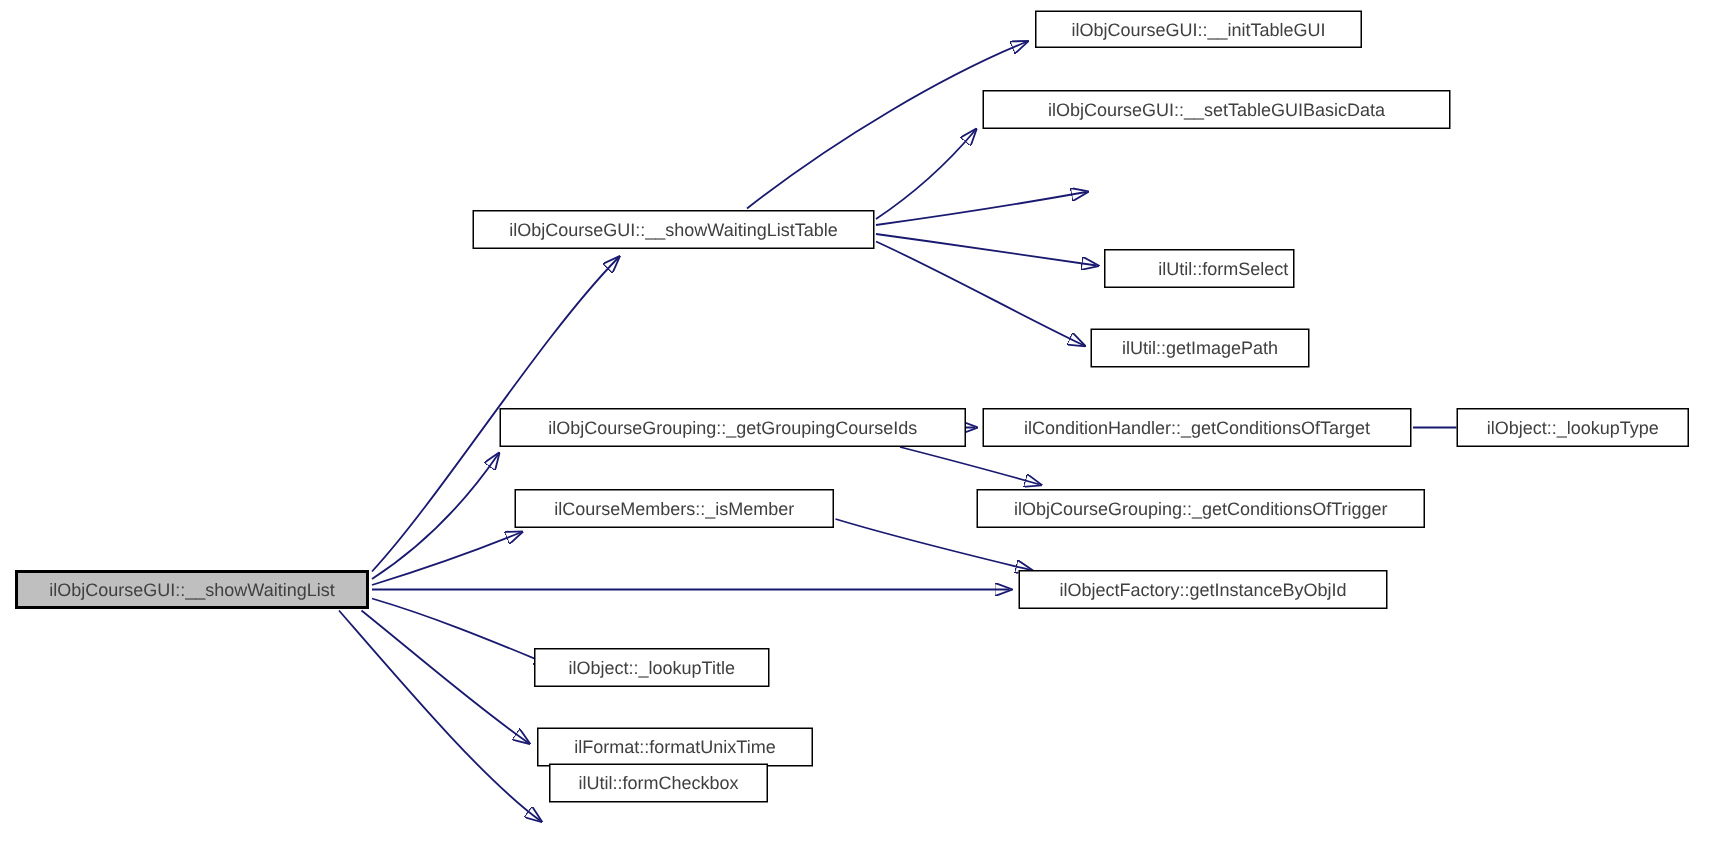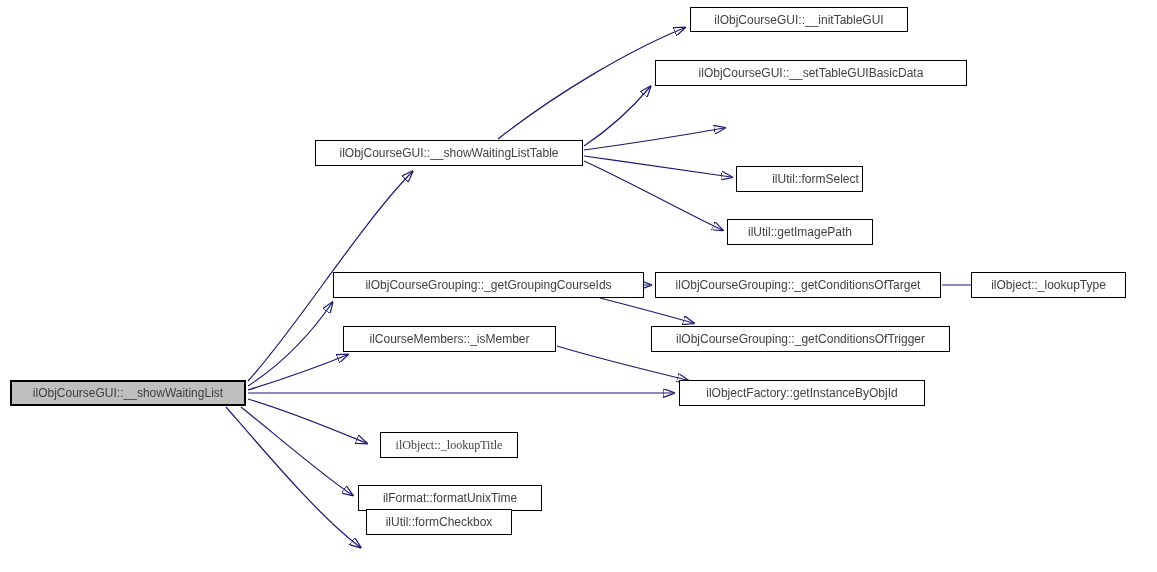--- a/index.html
+++ b/index.html
@@ -88,29 +88,29 @@
 
   <div class="node" style="left:655px; top:60px; width:312px;">ilObjCourseGUI::__setTableGUIBasicData</div>
 
 
   <div class="node" style="left:736px; top:166px; width:127px;padding-left:32px;">ilUtil::formSelect</div>
 
   <div class="node" style="left:727px; top:219px; width:146px;">ilUtil::getImagePath</div>
 
   <div class="node" style="left:309px; top:272px; width:311px;margin-left:24px;">ilObjCourseGrouping::_getGroupingCourseIds</div>
 
-  <div class="node" style="left:655px; top:272px; width:286px;">ilObjCourseGrouping::_getConditionsOfTarget</div>
+  <div class="node" style="left:655px; top:272px; width:286px;">ilConditionHandler::_getConditionsOfTarget</div>
 
   <div class="node" style="left:971px; top:272px; width:155px;text-align:right;">ilObject::_lookupType</div>
 
   <div class="node" style="left:651px; top:326px; width:299px;">ilObjCourseGrouping::_getConditionsOfTrigger</div>
 
   <div class="node" style="left:343px; top:326px; width:213px;">ilCourseMembers::_isMember</div>
 
   <div class="node" style="left:679px; top:380px; width:246px;">ilObjectFactory::getInstanceByObjId</div>
 
-  <div class="node" style="left:380px; top:432px; width:138px;font-family:Liberation Serif, serif;">ilObject::_lookupTitle</div>
+  <div class="node" style="left:356px; top:432px; width:157px;">ilObject::_lookupTitle</div>
 
   <div class="node" style="left:358px; top:485px; width:184px;">ilFormat::formatUnixTime</div>
 
   <div class="node" style="left:366px; top:509px; width:146px;">ilUtil::formCheckbox</div>
 
 </div>
 
 </body></html>

